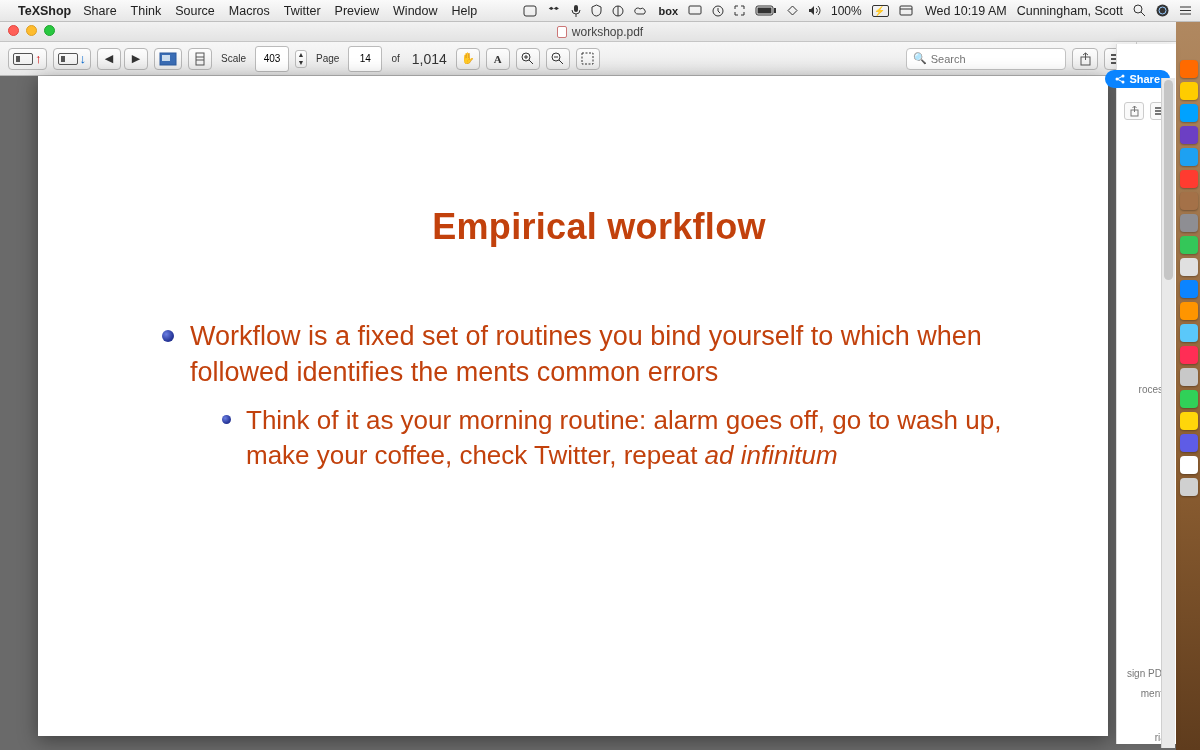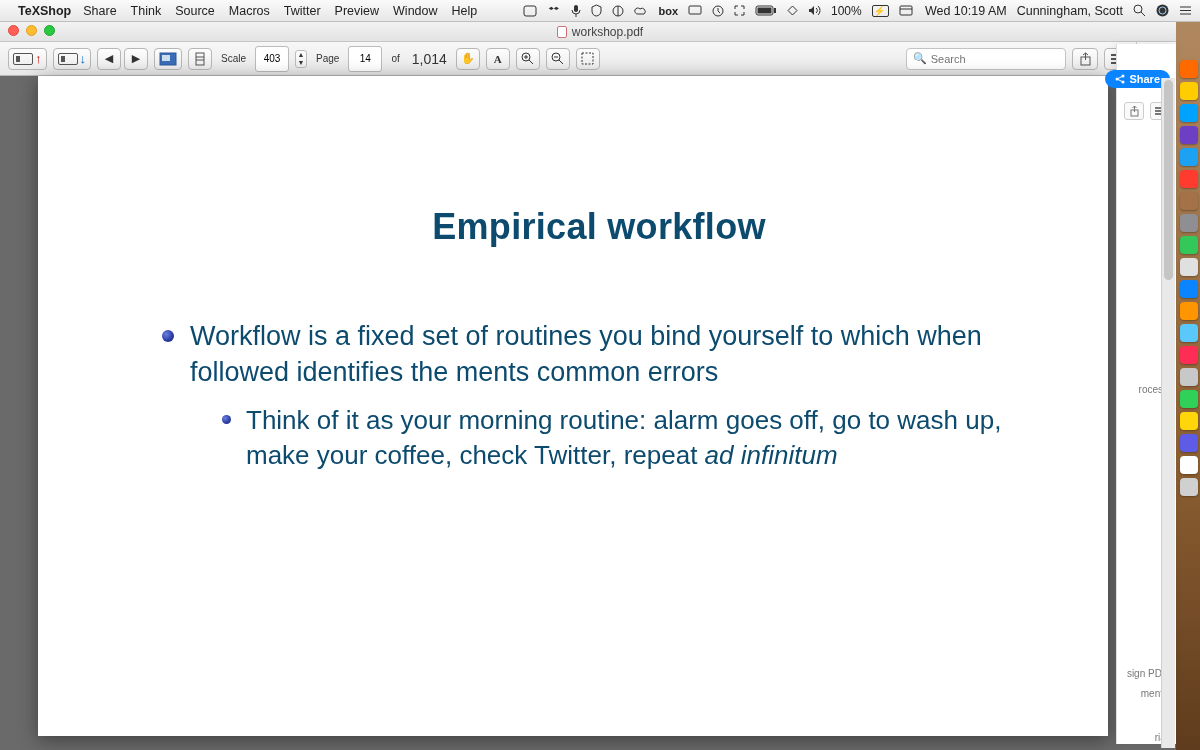--- a/index.html
+++ b/index.html
@@ -84,21 +84,21 @@
   background: #6a6a6a;
 }
 .page {
   position:absolute; left:38px; top:0; width:1070px; height:660px;
   background:#fff; box-shadow: 0 4px 18px rgba(0,0,0,.4);
 }
 .slide {
   position:absolute; inset:0;
   padding: 130px 68px 40px 120px;
   font-family: "Helvetica Neue", Arial, sans-serif;
-  color:#0c4a6e;
+  color:#c2410c;
 }
 .slide-title {
   text-align:center; font-size: 36px; font-weight:700;
   margin-bottom: 70px; letter-spacing:.3px;
 }
 .bul { list-style:none; font-size:27px; line-height:1.35; }
 .bul > li { position:relative; padding-left: 32px; margin-bottom: 18px; }
 .bul > li::before {
   content:""; position:absolute; left:4px; top:12px;
   width:12px; height:12px; border-radius:50%;

